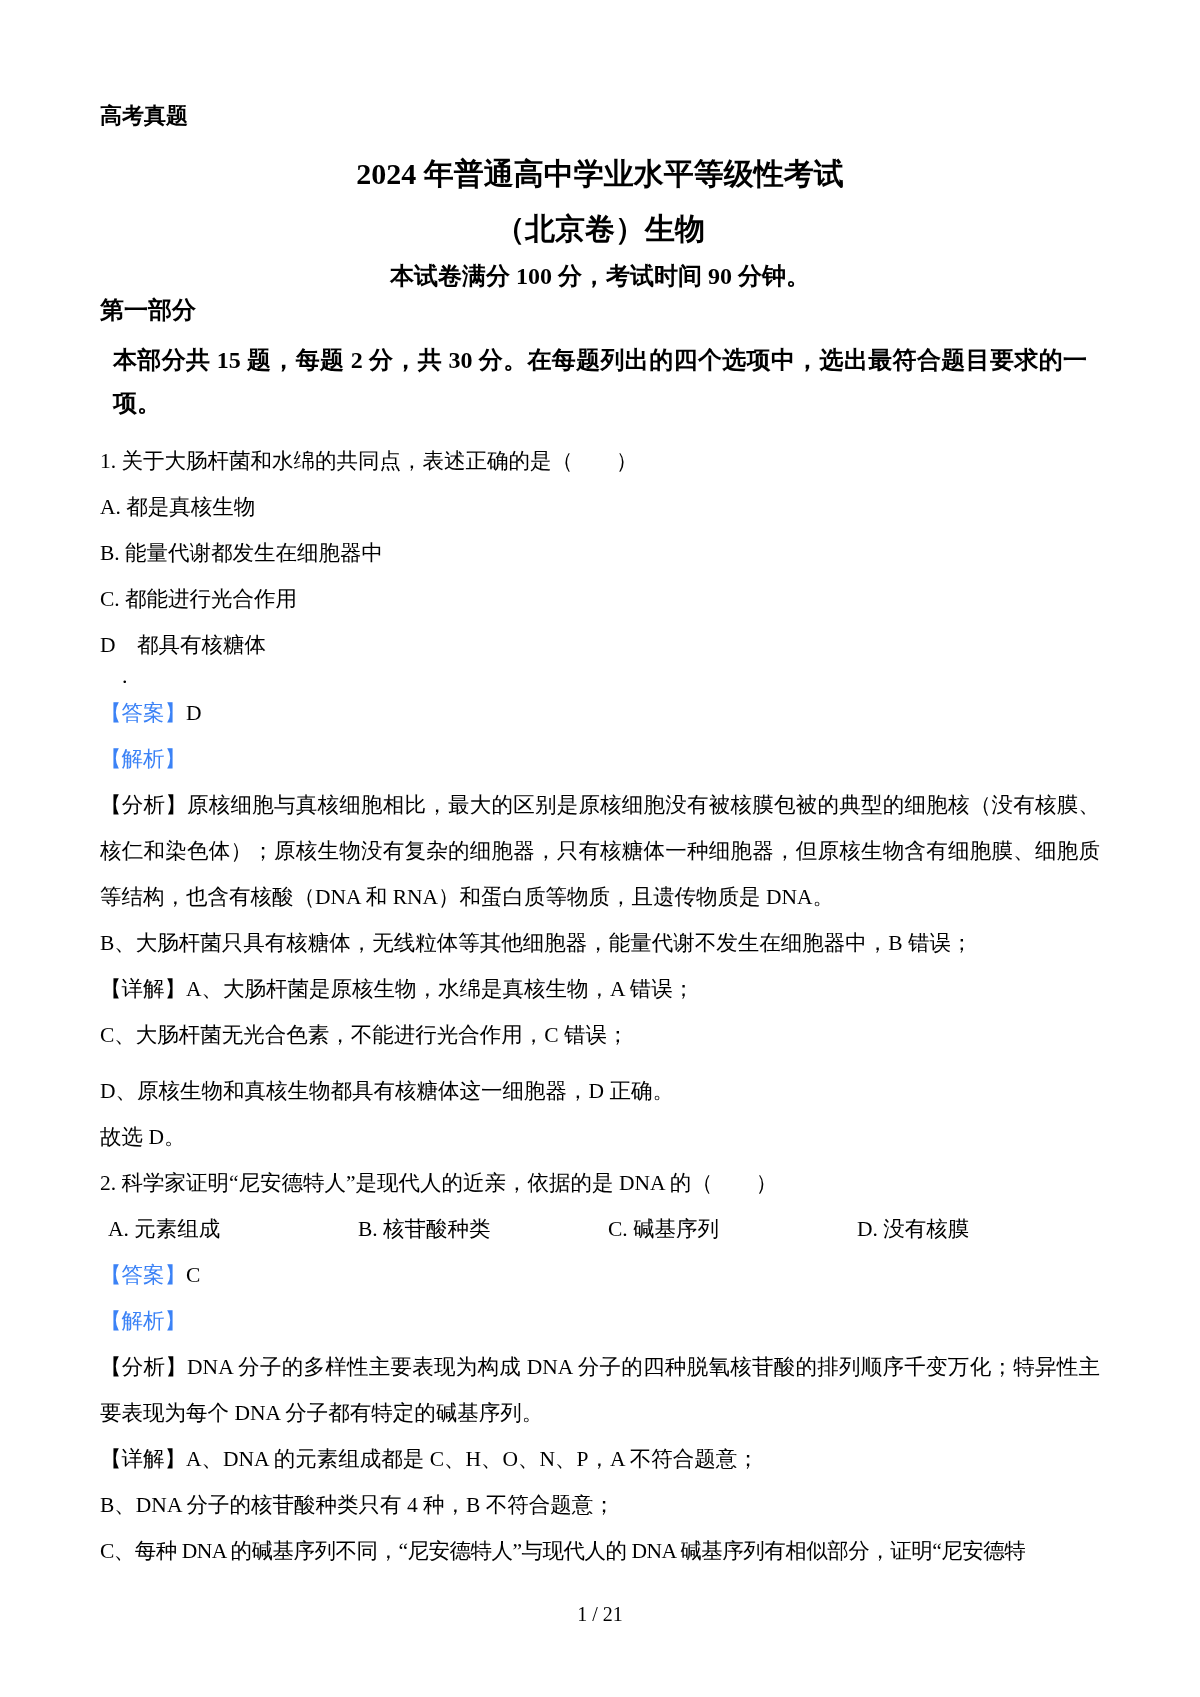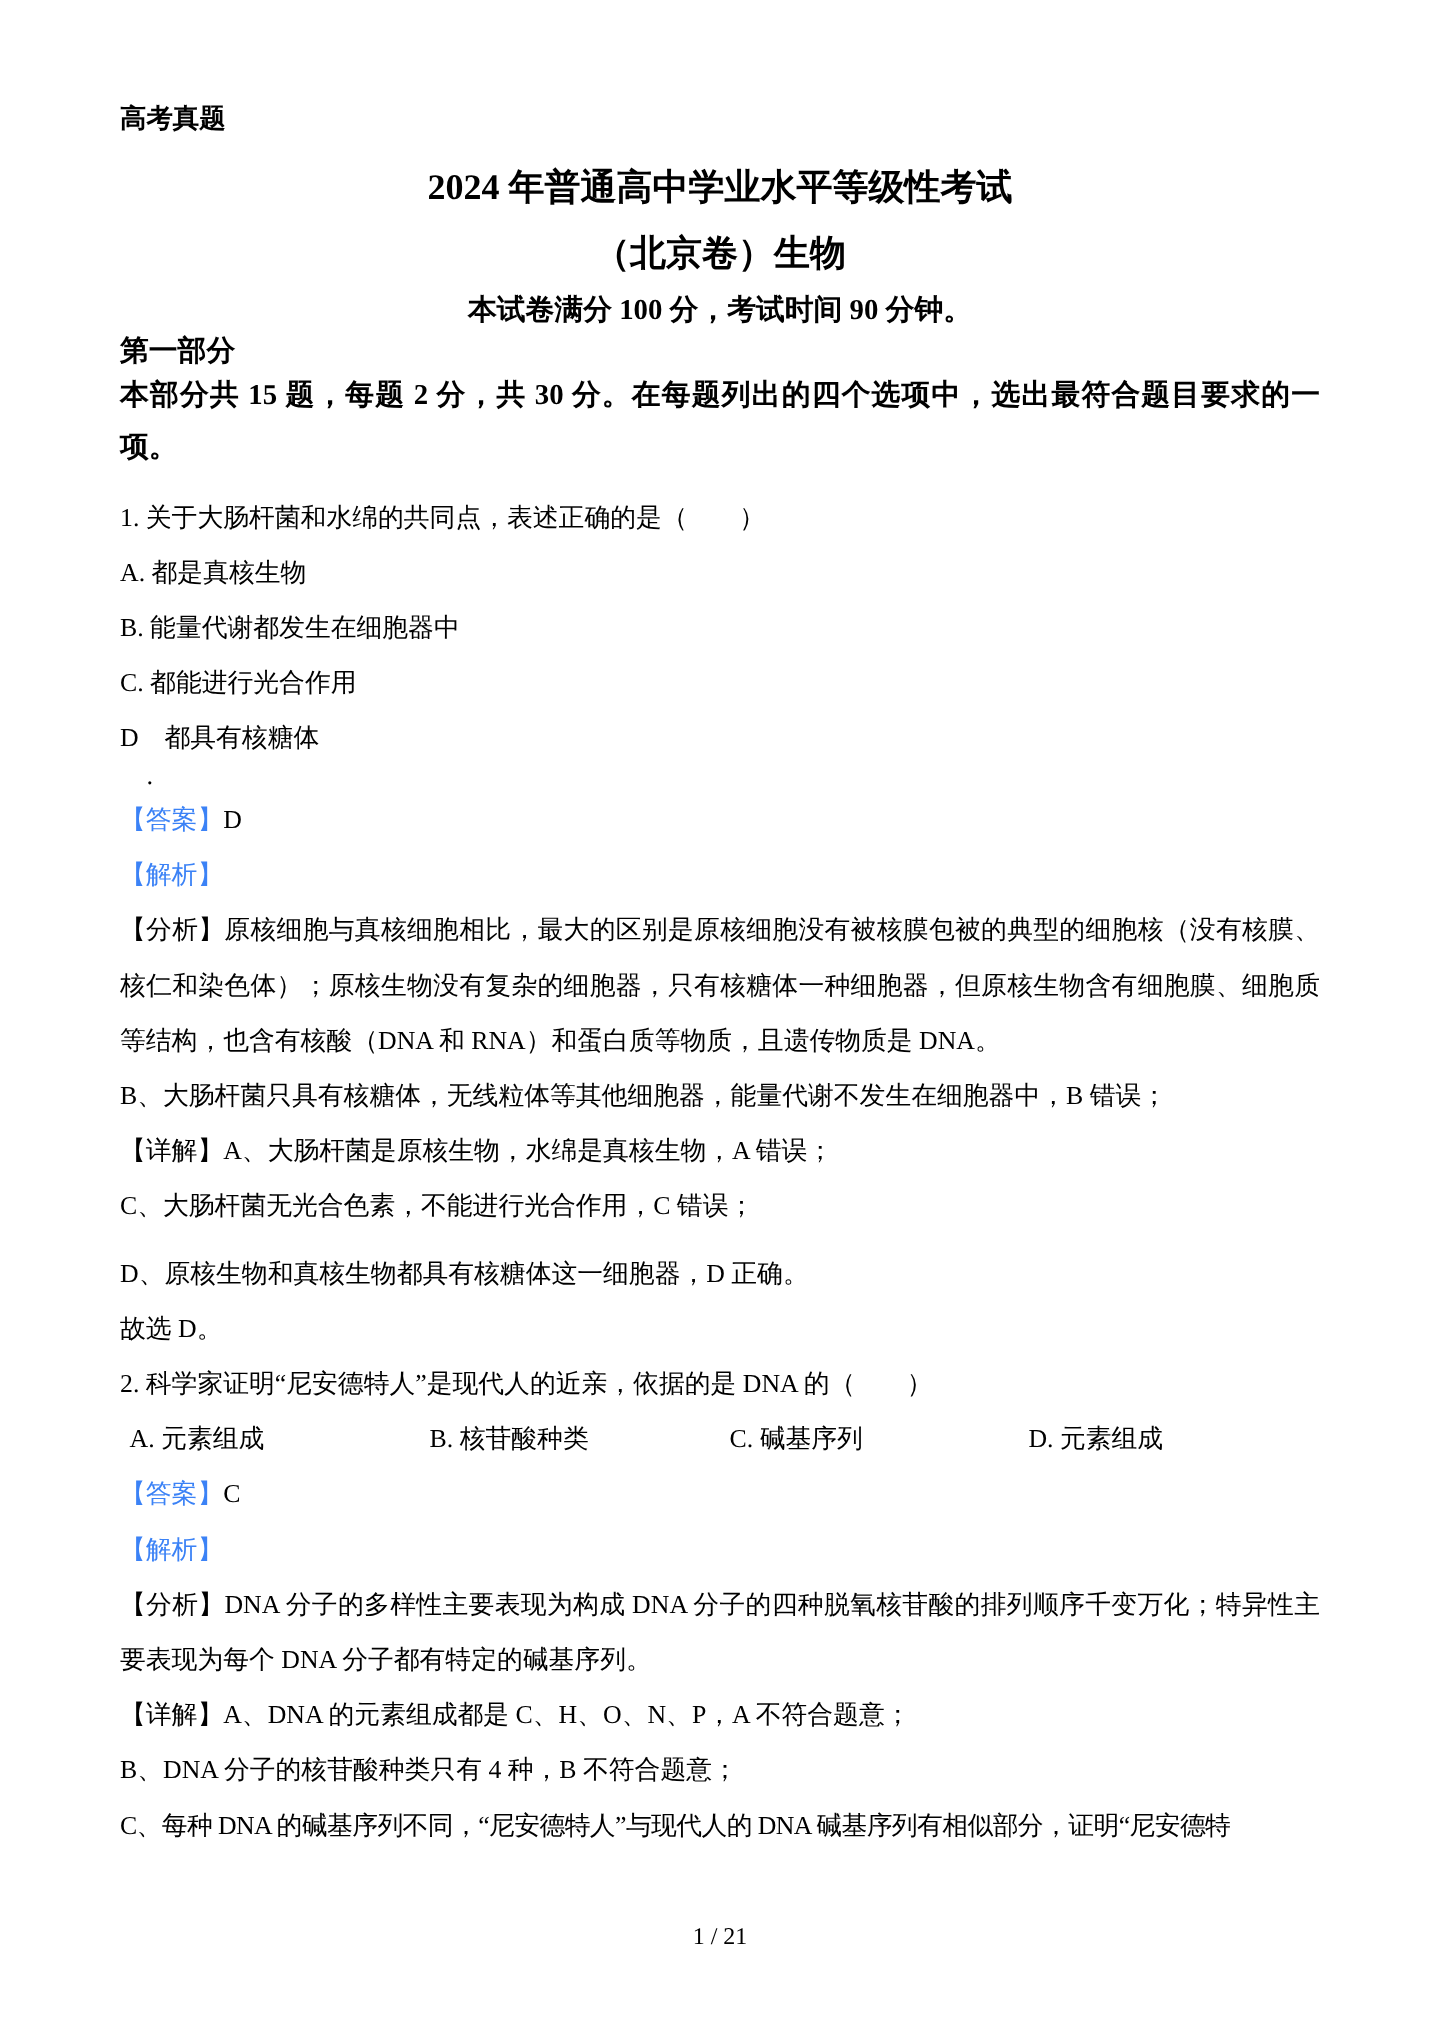--- a/index.html
+++ b/index.html
@@ -5,27 +5,27 @@
   html,body{margin:0;padding:0;background:#e8e8e8;}
   .page{
     position:relative;
     width:1200px;height:1697px;
     margin:0 auto;
     background:#ffffff;
     color:#000000;
     font-family:"Liberation Serif","DejaVu Serif",serif;
     overflow:hidden;
   }
-  .content{padding:0 100px;}
+  .content{padding:17px 100px;}
   .brand{margin:0;padding-top:84px;font-size:22px;font-weight:700;line-height:30px;}
   .doc-title{margin:24px 0 0;text-align:center;font-size:30px;font-weight:700;line-height:38px;}
   .doc-subtitle{margin:17px 0 0;text-align:center;font-size:30px;font-weight:700;line-height:38px;}
   .exam-info{margin:12px 0 0;text-align:center;font-size:24px;font-weight:700;line-height:32px;}
   .section-title{margin:2px 0 0;text-align:left;font-size:24px;font-weight:700;line-height:32px;}
-  .instruction{margin:0;font-size:24px;font-weight:700;line-height:43px;text-align:justify;font-family:Liberation Serif, serif;}
+  .instruction{margin:13px;font-size:24px;font-weight:700;line-height:43px;text-align:justify;font-family:Liberation Serif, serif;}
   .line{margin:0;font-size:21.5px;line-height:46px;}
   .justify{text-align:justify;}
   .qstem{margin-top:13px;}
   .gap-top{margin-top:10px;}
   .mark-line{height:22px;line-height:16px;font-size:22px;padding-left:22px;margin:0;}
   .blue{color:#3b82f6;}
   .options-row{position:relative;height:46px;}
   .options-row span{position:absolute;top:0;white-space:nowrap;}
   .opt-a{left:8px;}
   .opt-b{left:258px;}
@@ -65,21 +65,21 @@
     <p class="line">【详解】A、大肠杆菌是原核生物，水绵是真核生物，A 错误；</p>
     <p class="line">C、大肠杆菌无光合色素，不能进行光合作用，C 错误；</p>
     <p class="line gap-top">D、原核生物和真核生物都具有核糖体这一细胞器，D 正确。</p>
     <p class="line">故选 D。</p>
 
     <p class="line">2. 科学家证明“尼安德特人”是现代人的近亲，依据的是 DNA 的（　　）</p>
     <p class="line options-row">
       <span class="opt-a">A. 元素组成</span>
       <span class="opt-b">B. 核苷酸种类</span>
       <span class="opt-c">C. 碱基序列</span>
-      <span class="opt-d">D. 元素组成</span>
+      <span class="opt-d">D. 没有核膜</span>
     </p>
     <p class="line"><span class="blue">【答案】</span><span>C</span></p>
     <p class="line"><span class="blue">【解析】</span></p>
     <p class="line justify">【分析】DNA 分子的多样性主要表现为构成 DNA 分子的四种脱氧核苷酸的排列顺序千变万化；特异性主要表现为每个 DNA 分子都有特定的碱基序列。</p>
     <p class="line">【详解】A、DNA 的元素组成都是 C、H、O、N、P，A 不符合题意；</p>
     <p class="line">B、DNA 分子的核苷酸种类只有 4 种，B 不符合题意；</p>
     <p class="line nowrap">C、每种 DNA 的碱基序列不同，“尼安德特人”与现代人的 DNA 碱基序列有相似部分，证明“尼安德特</p>
 
   </div>
 

